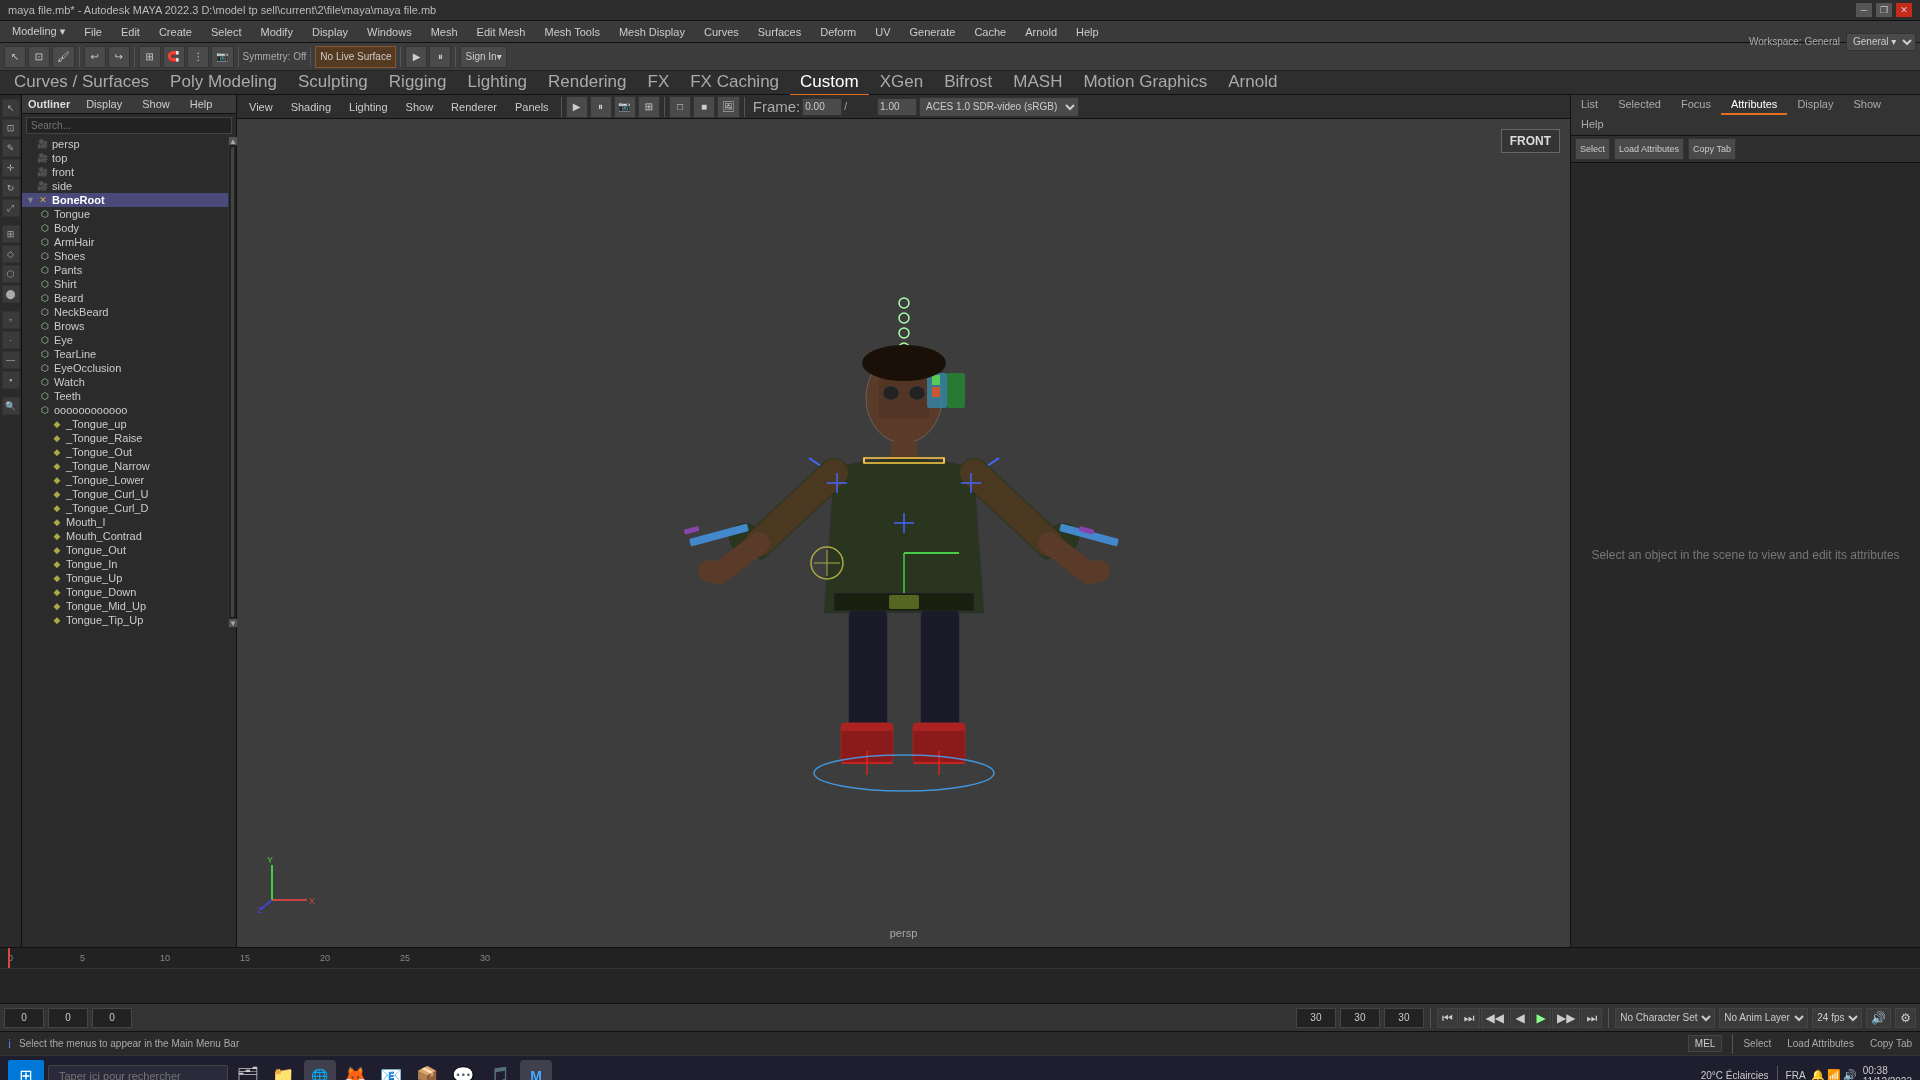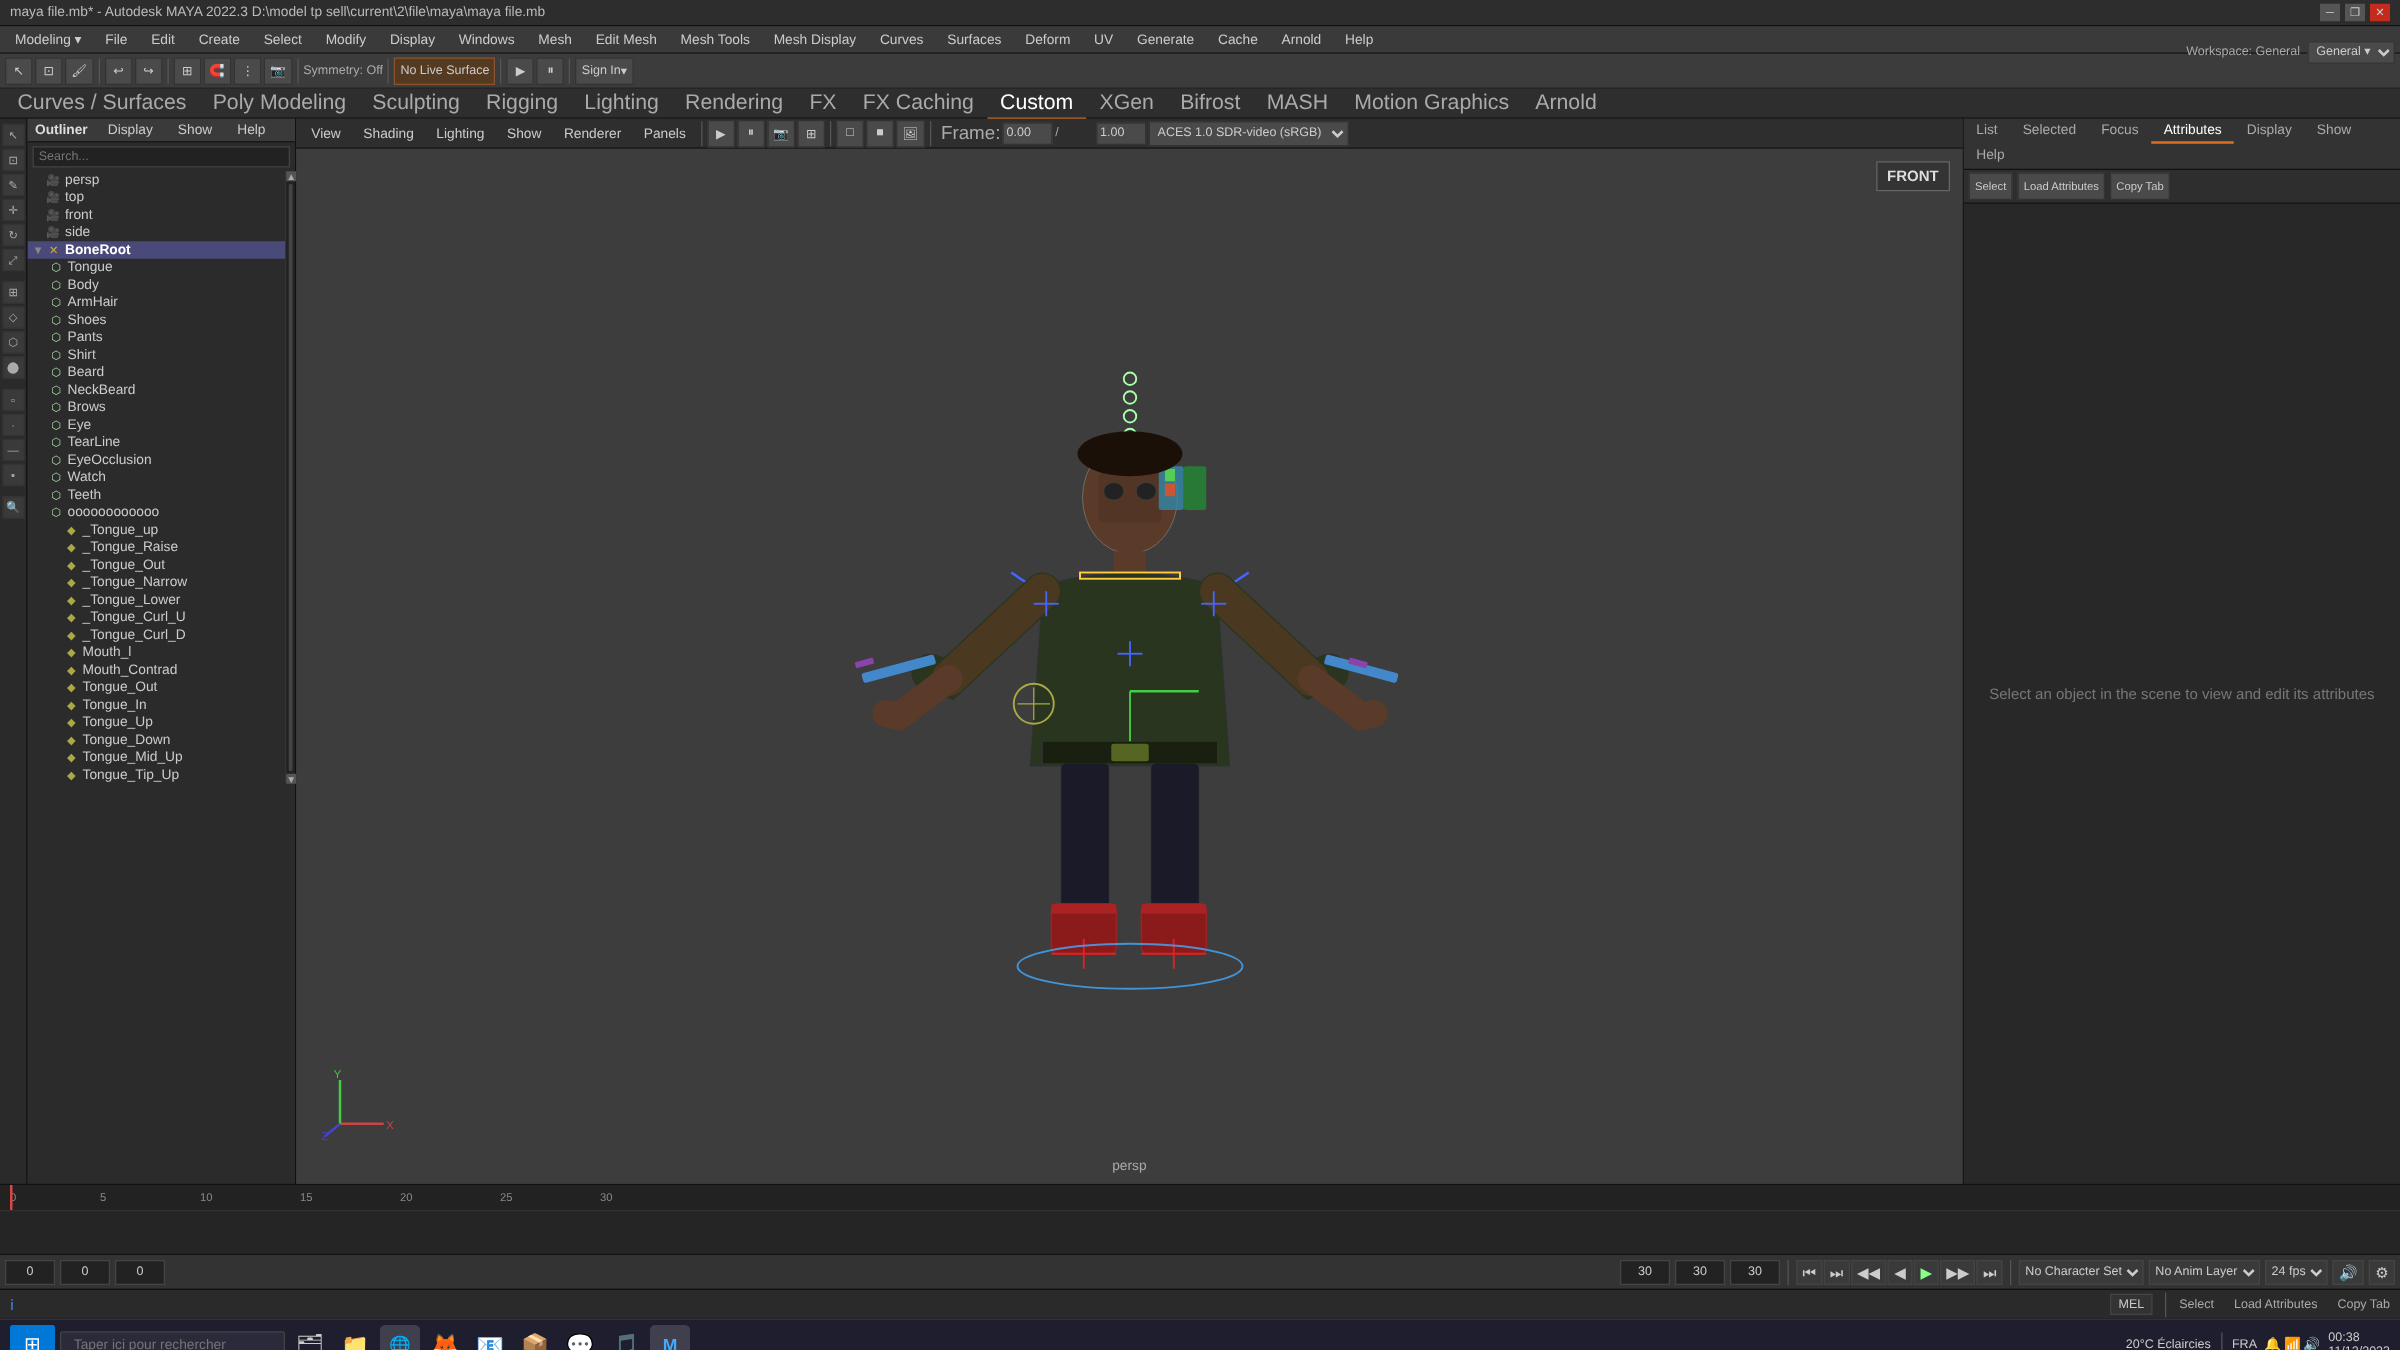--- a/index.html
+++ b/index.html
@@ -590,20 +590,21 @@
   <select class="bt-select">
     <option>24 fps</option>
   </select>
 
   <button class="bt-btn">🔊</button>
   <button class="bt-btn">⚙</button>
 </div>
 
 <div id="status-bar">
   <span style="color:#4488ff; font-size:12px;">ℹ</span>
+  <span id="status-left">Select the menus to appear in the Main Menu Bar</span>
   <div style="flex:1;"></div>
   <span id="status-mel">MEL</span>
   <div class="tb-separator"></div>
   <span style="color:#aaa; font-size:10px; cursor:pointer;">Select</span>
   <span style="color:#aaa; font-size:10px; cursor:pointer; margin-left:8px;">Load Attributes</span>
   <span style="color:#aaa; font-size:10px; cursor:pointer; margin-left:8px;">Copy Tab</span>
 </div>
 
 <div id="taskbar">
   <div id="taskbar-start">⊞</div>

